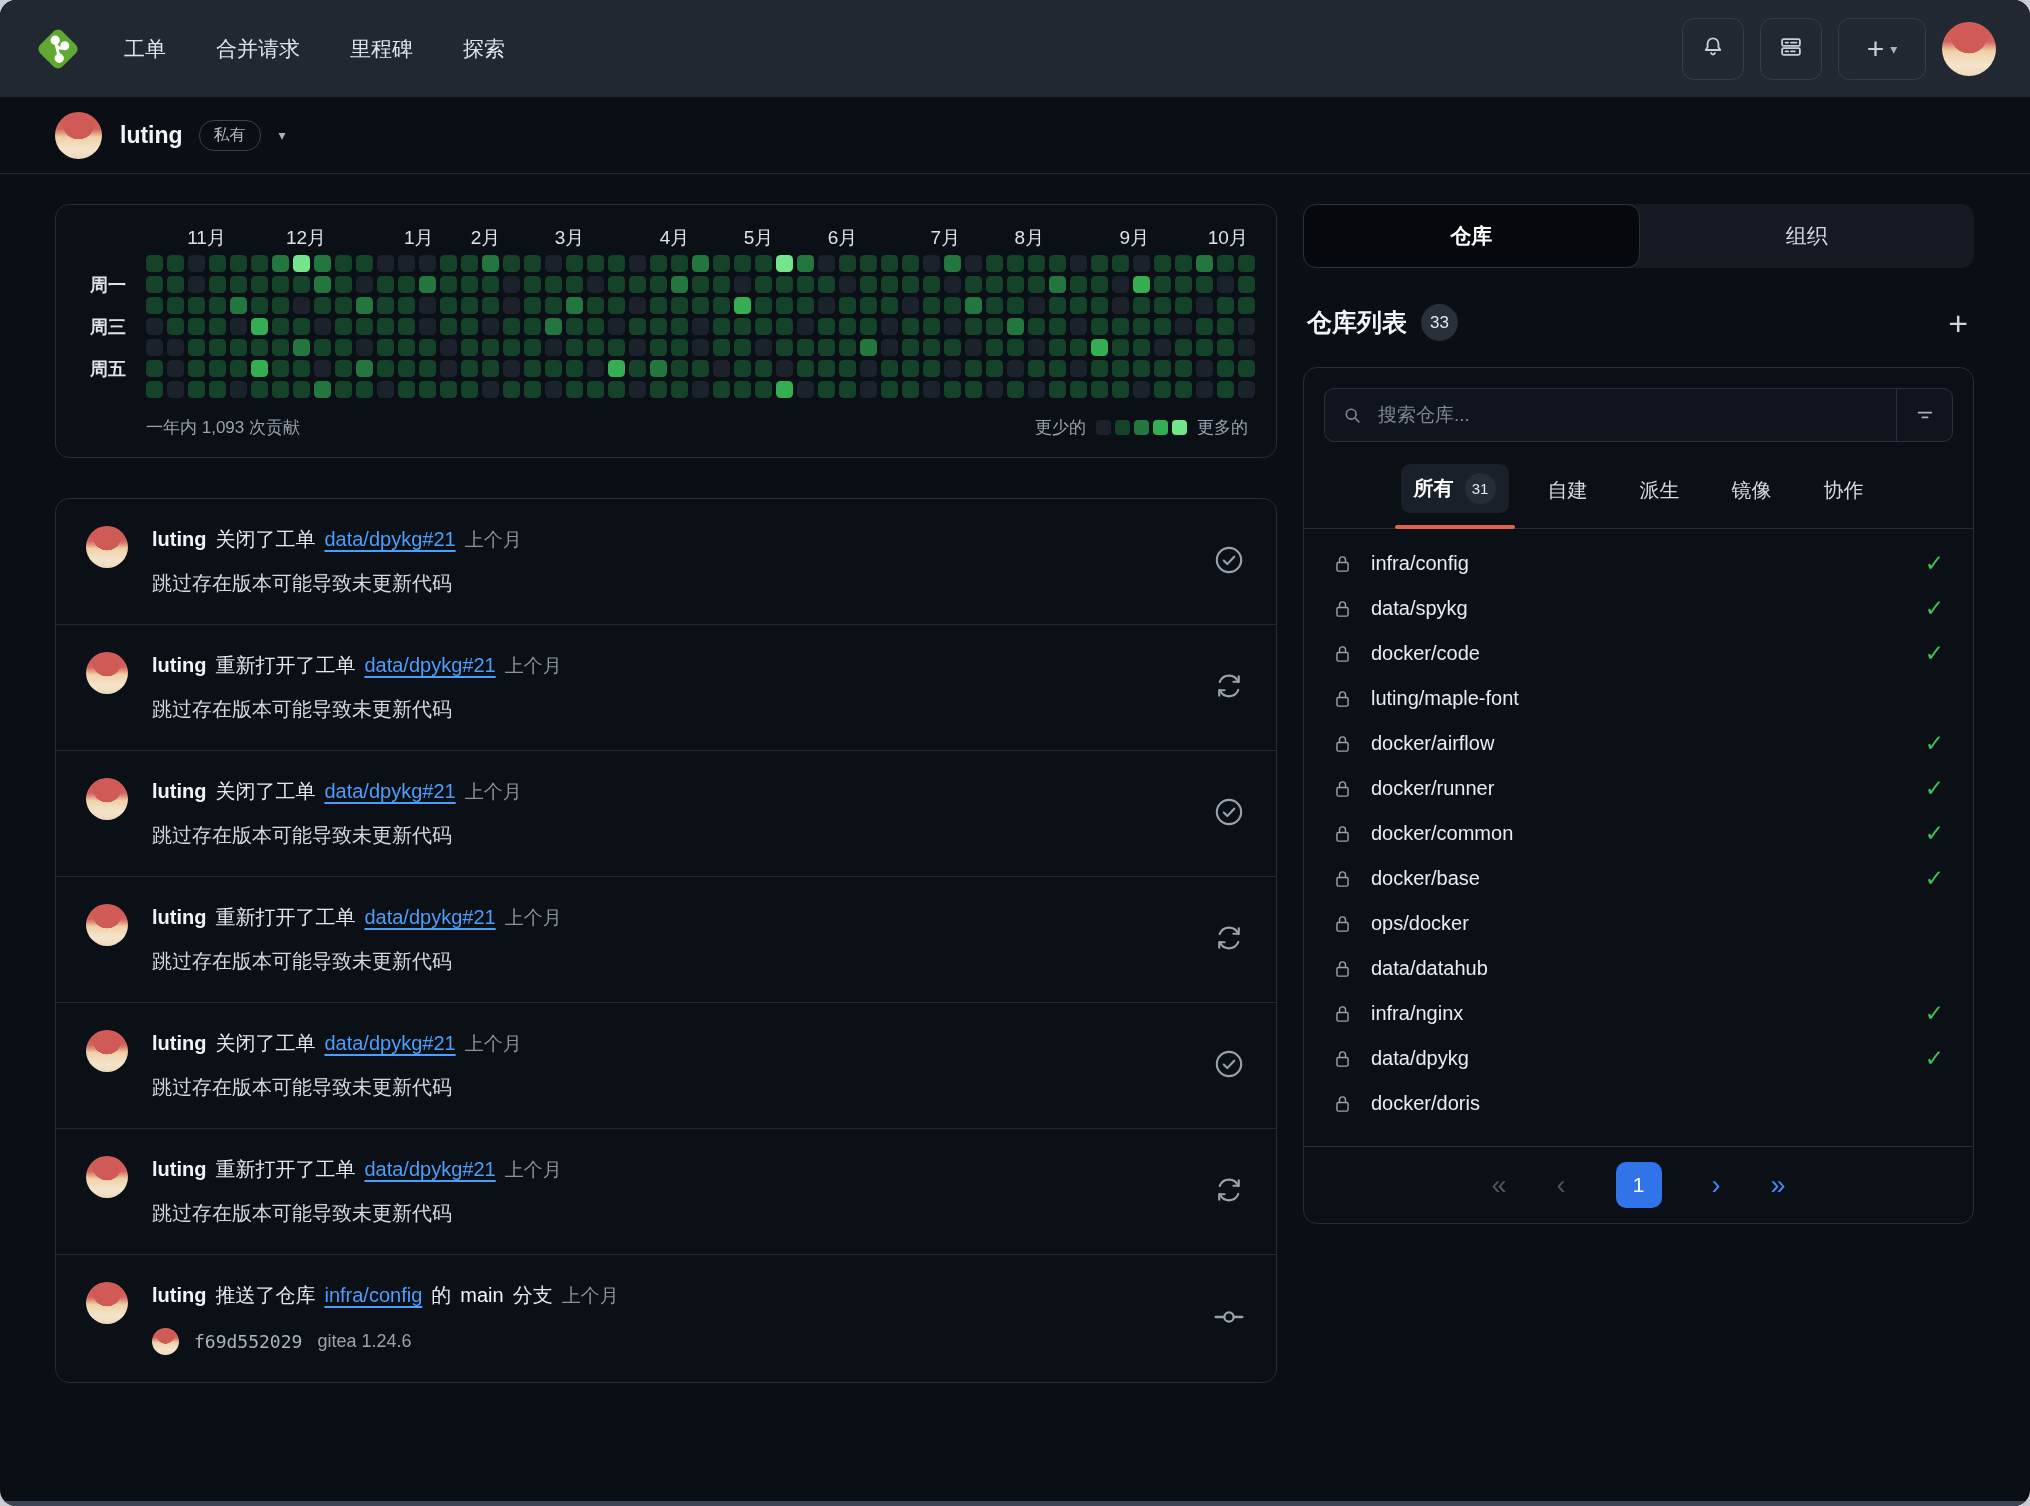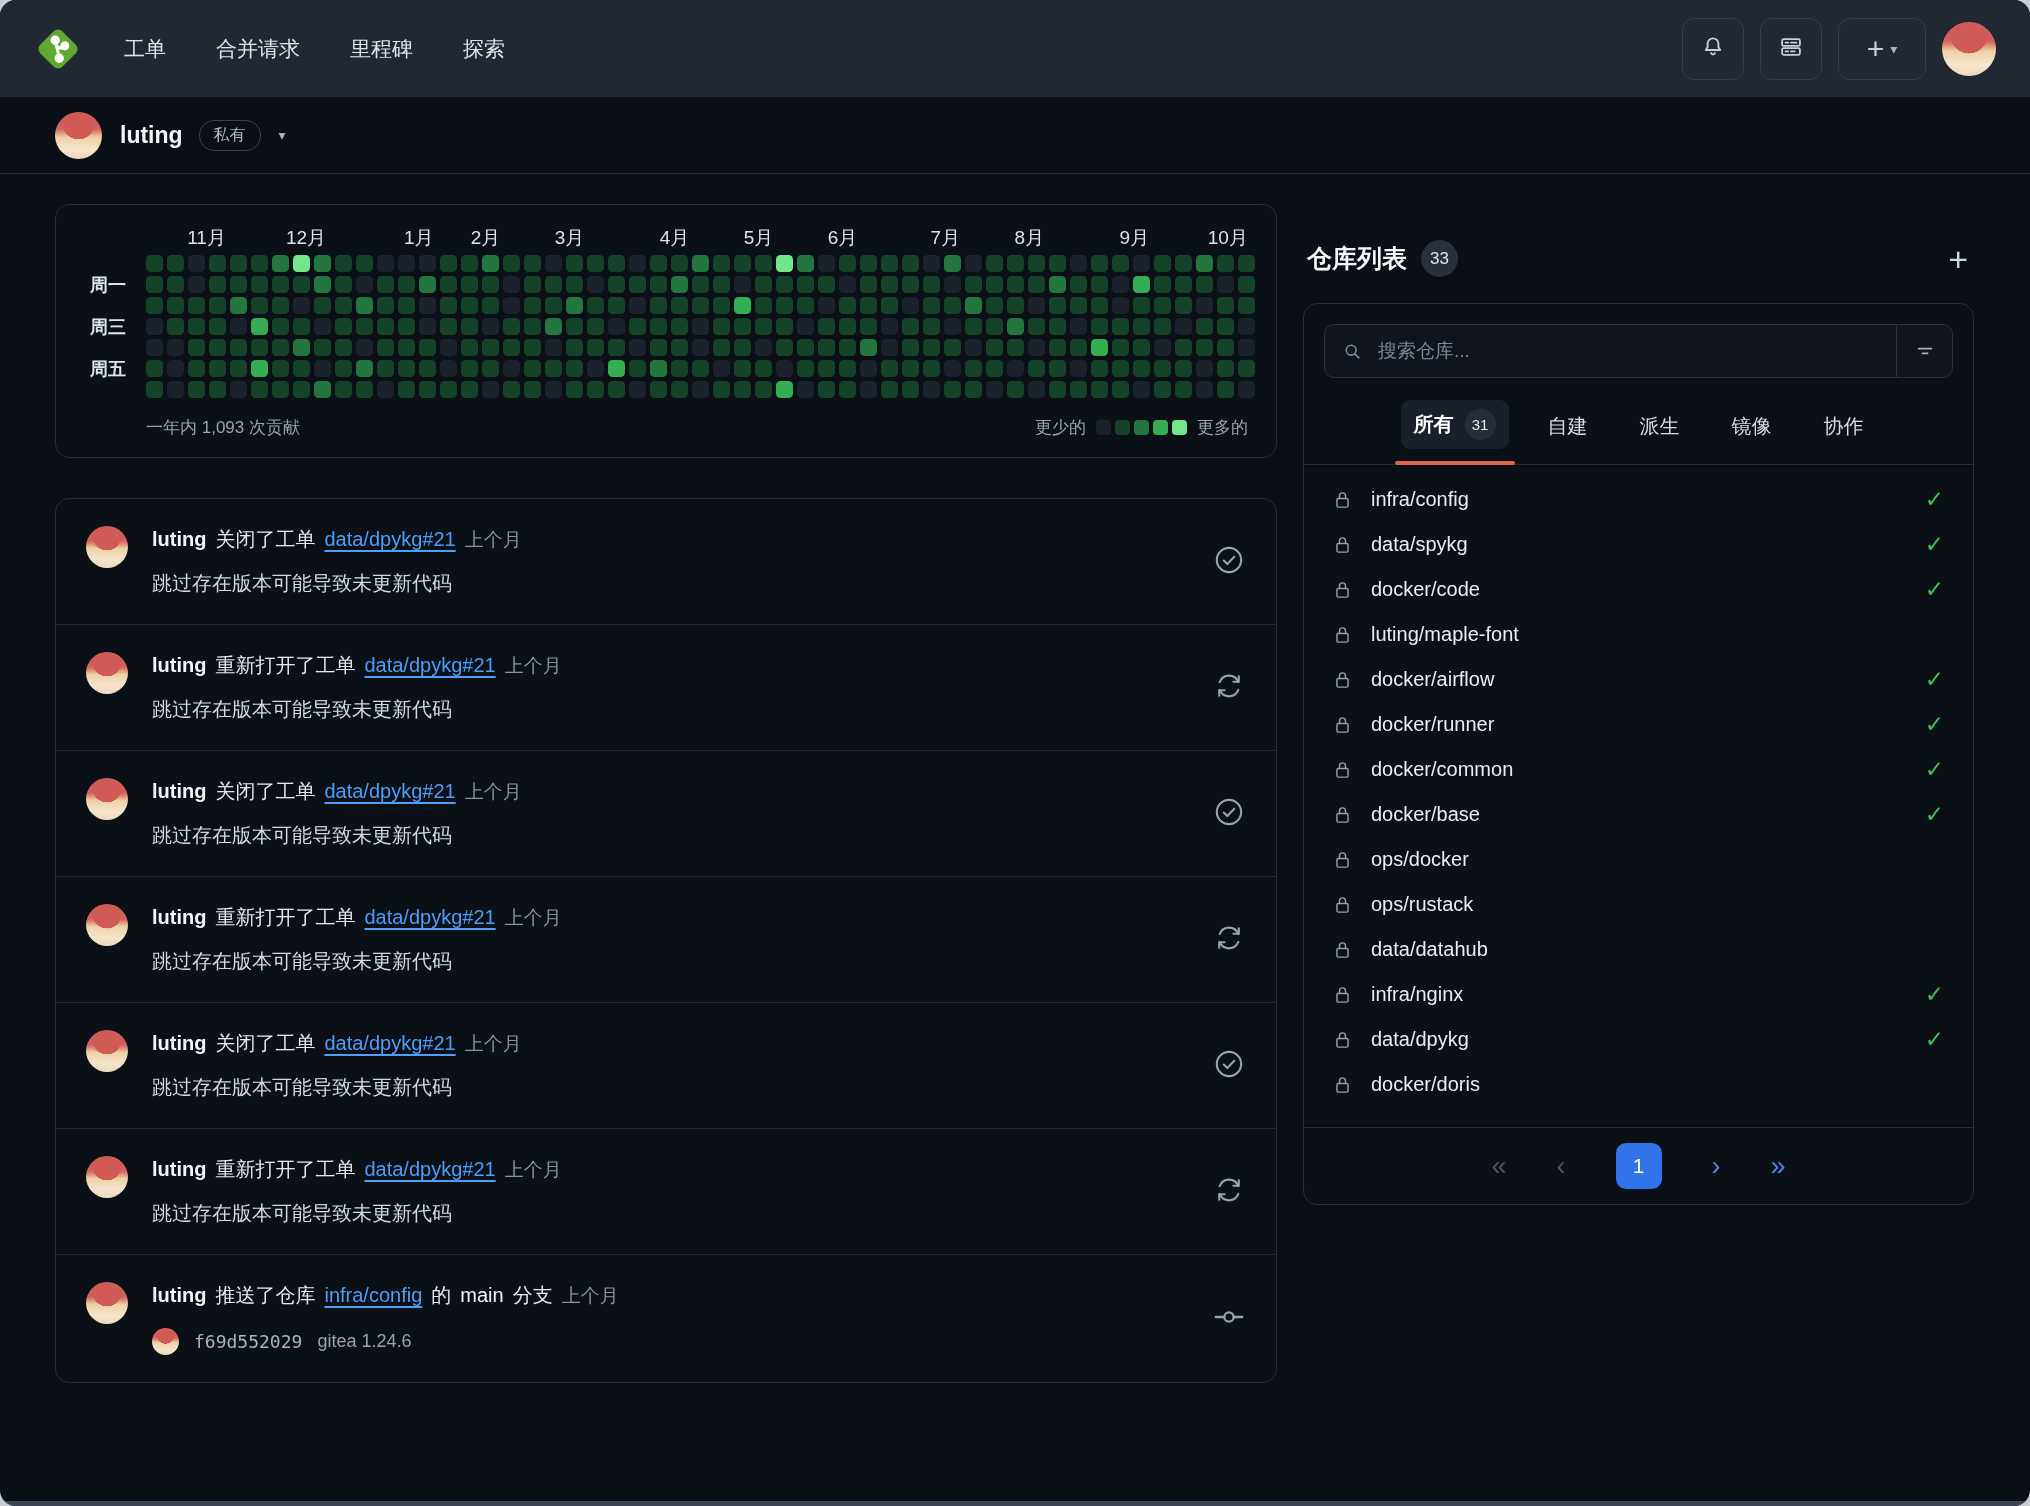--- a/index.html
+++ b/index.html
@@ -709,20 +709,24 @@
             </div>
             <div class="feed-icon"><svg width="34" height="34" viewBox="0 0 24 24" fill="none" stroke="currentColor" stroke-width="1.6" stroke-linecap="round">
                 <circle cx="12" cy="12" r="3.3"></circle>
                 <path d="M2.6 12h6M15.4 12h6"></path>
               </svg></div>
           </div>
         </div>
     </section>
 
     <aside class="right-col">
+      <div class="seg-tabs" id="seg-tabs">
+          <div class="seg active">仓库</div>
+          <div class="seg">组织</div>
+        </div>
 
       <div class="repo-head">
         <span class="repo-title">仓库列表</span>
         <span class="repo-count">33</span>
         <span class="repo-add">+</span>
       </div>
 
       <div class="card repo-card">
         <div class="search-row">
           <div class="search-left">
@@ -852,29 +856,20 @@
               <span class="repo-check">✓</span>
             </div>
             <div class="repo-row">
               <span class="repo-lock">
                 <svg width="19" height="22" viewBox="0 0 24 26" fill="none" stroke="currentColor" stroke-width="1.8" stroke-linecap="round">
                   <rect x="5" y="11" width="14" height="11" rx="1.8"></rect>
                   <path d="M8.2 11V7.8a3.8 3.8 0 0 1 7.6 0V11"></path>
                 </svg>
               </span>
               <span class="repo-name">ops/docker</span>
-            </div>
-            <div class="repo-row">
-              <span class="repo-lock">
-                <svg width="19" height="22" viewBox="0 0 24 26" fill="none" stroke="currentColor" stroke-width="1.8" stroke-linecap="round">
-                  <rect x="5" y="11" width="14" height="11" rx="1.8"></rect>
-                  <path d="M8.2 11V7.8a3.8 3.8 0 0 1 7.6 0V11"></path>
-                </svg>
-              </span>
-              <span class="repo-name">ops/rustack</span>
             </div>
             <div class="repo-row">
               <span class="repo-lock">
                 <svg width="19" height="22" viewBox="0 0 24 26" fill="none" stroke="currentColor" stroke-width="1.8" stroke-linecap="round">
                   <rect x="5" y="11" width="14" height="11" rx="1.8"></rect>
                   <path d="M8.2 11V7.8a3.8 3.8 0 0 1 7.6 0V11"></path>
                 </svg>
               </span>
               <span class="repo-name">data/datahub</span>
             </div>

